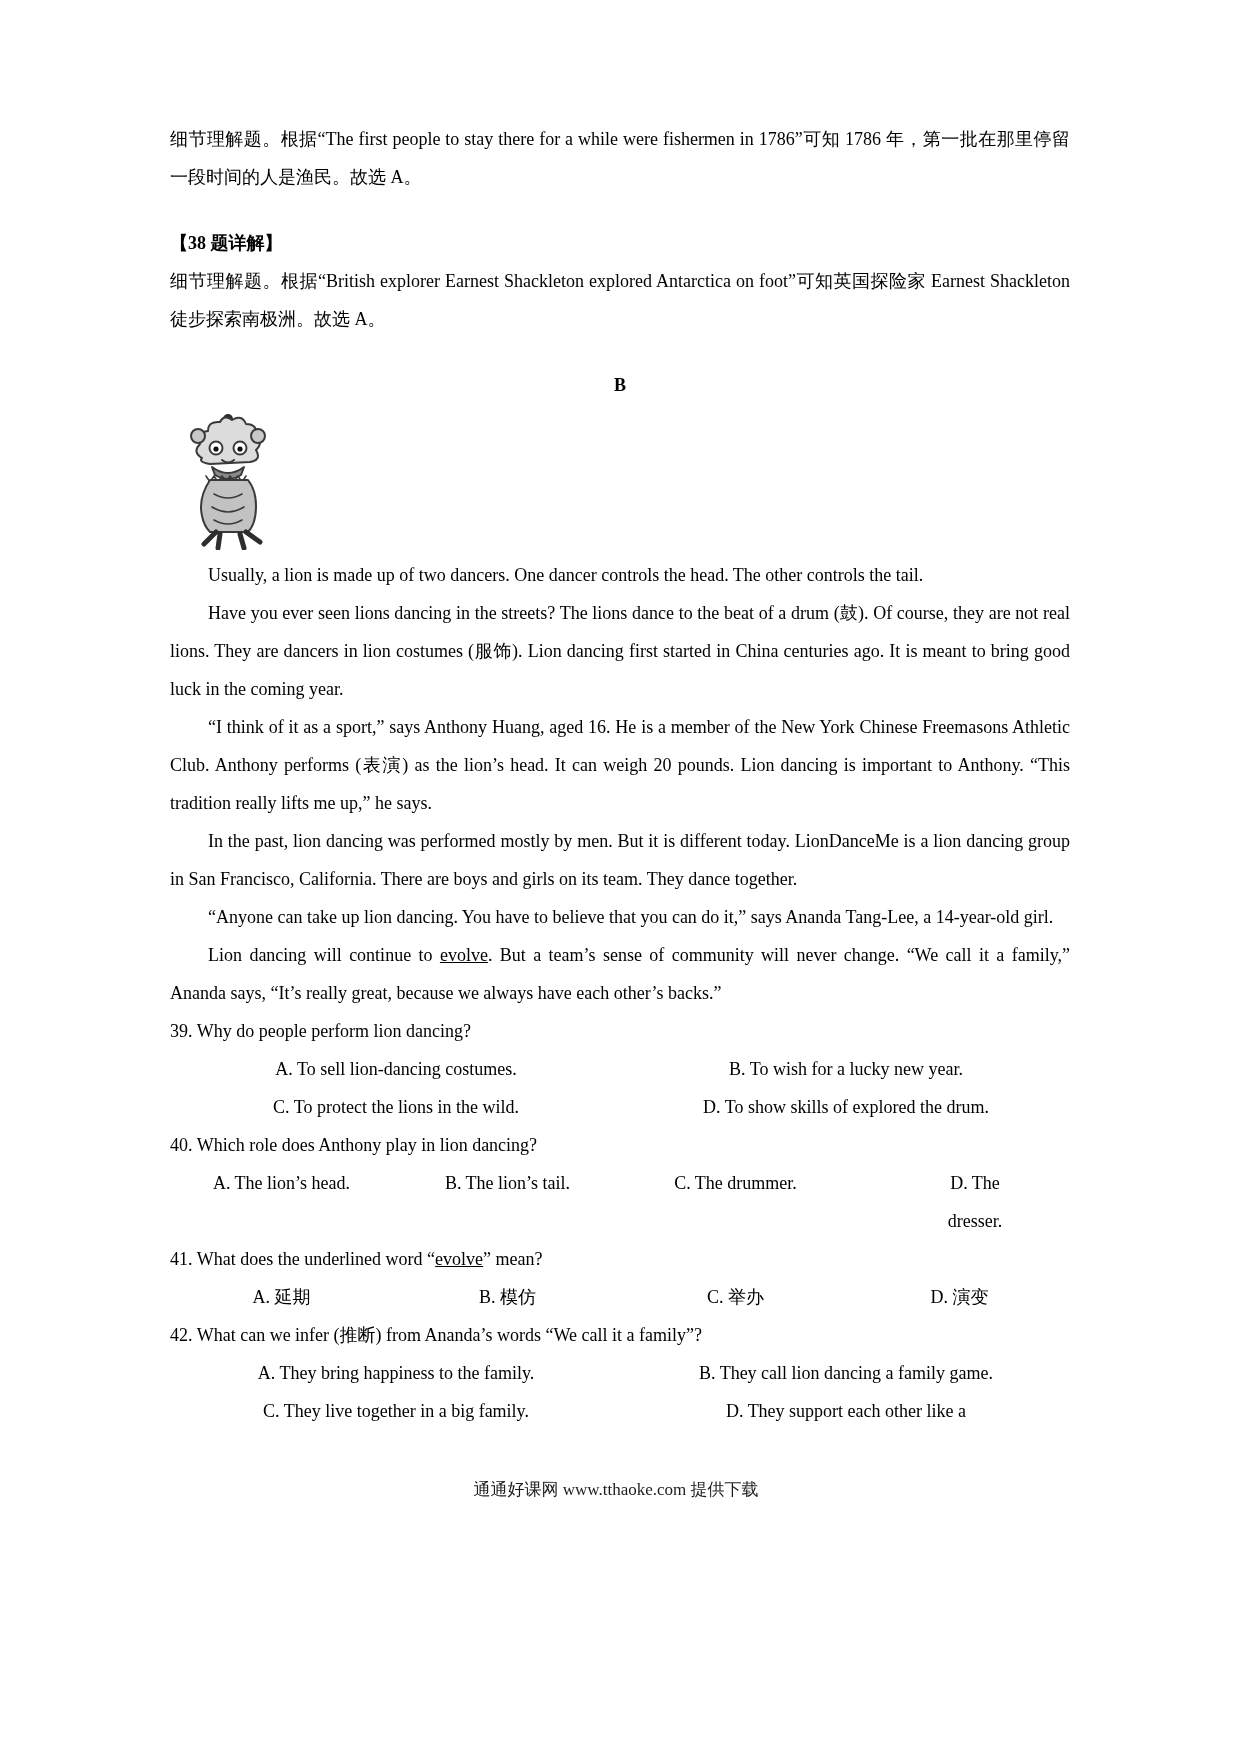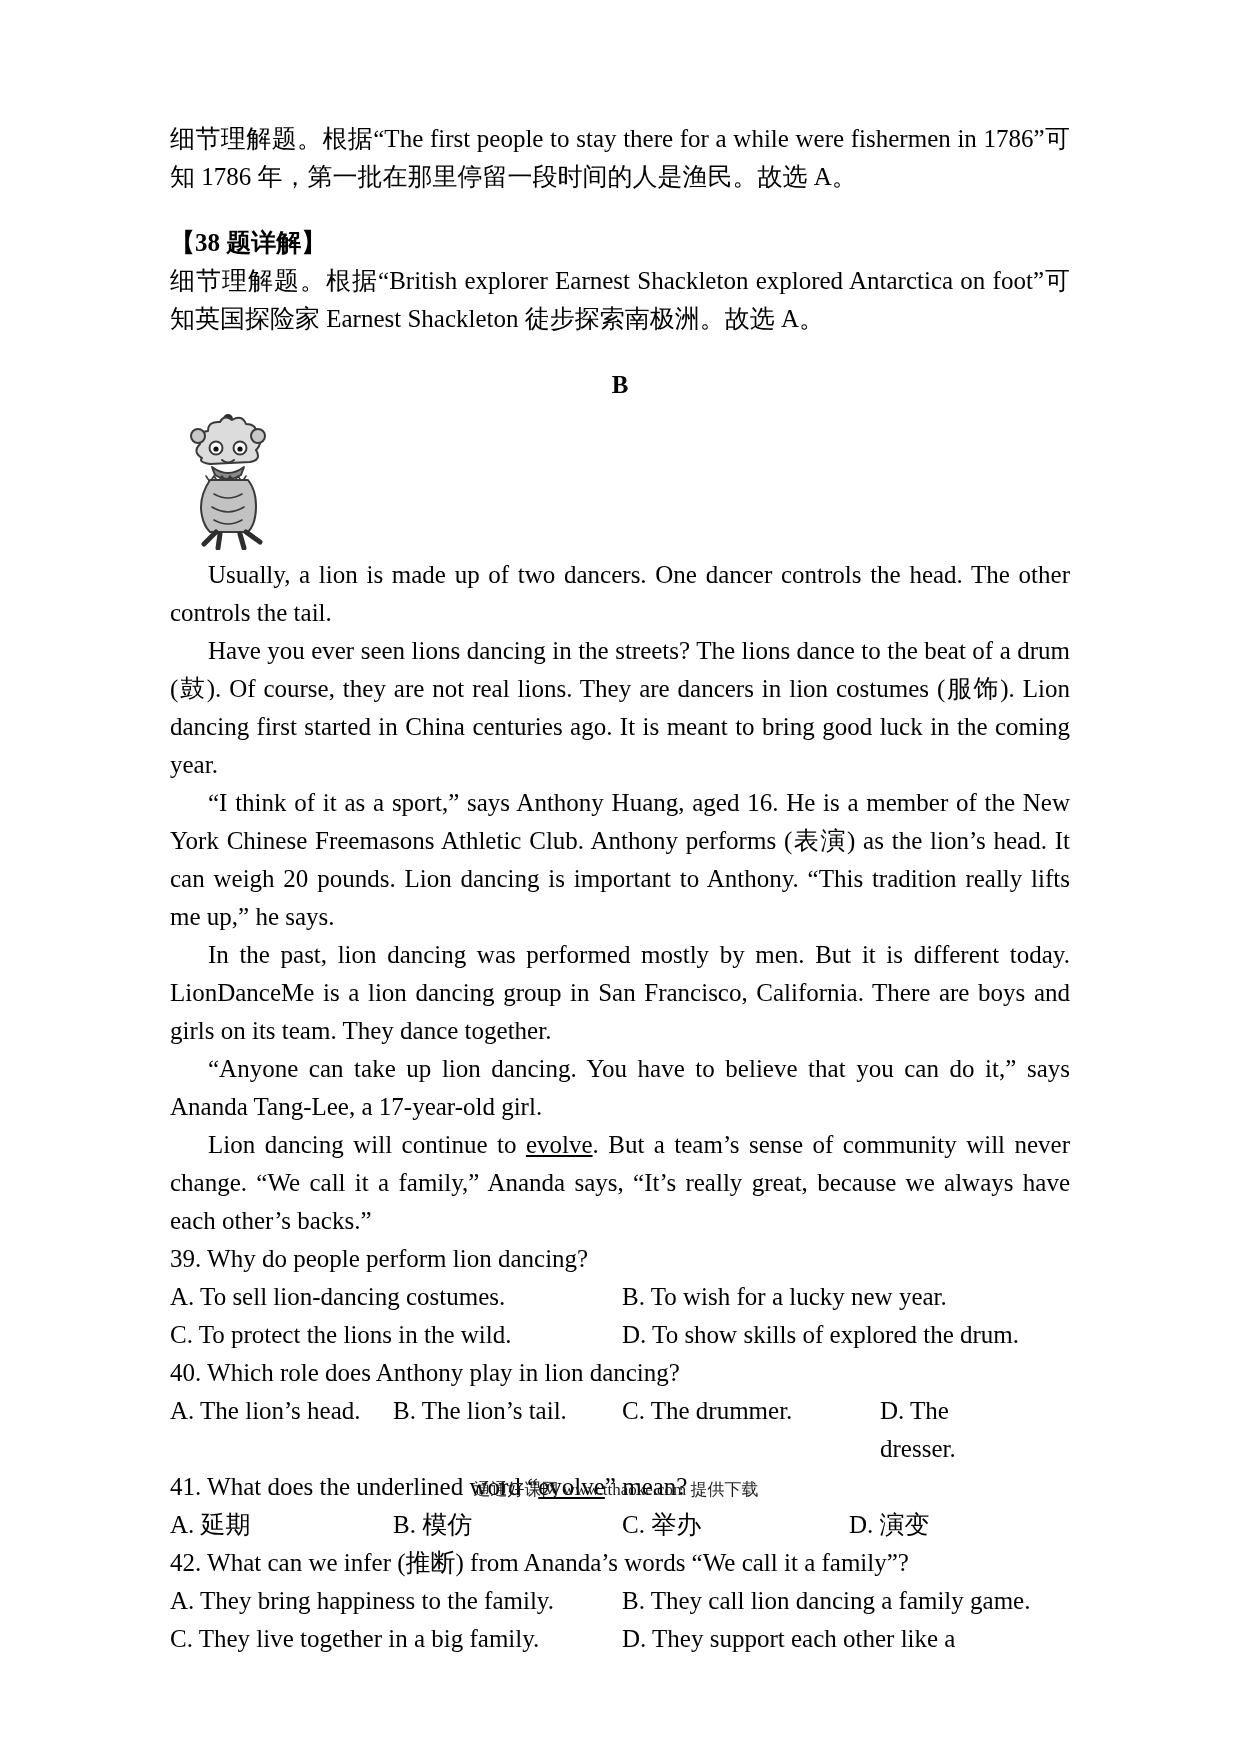--- a/index.html
+++ b/index.html
@@ -11,33 +11,33 @@
     color: #000000;
     font-family: "Liberation Serif", "DejaVu Serif", serif;
     position: relative;
     overflow: hidden;
   }
   .content {
     position: absolute;
     top: 120px;
     left: 170px;
     width: 900px;
-    font-size: 25px;
+    font-size: 18px;
     line-height: 38px;
   }
   p { margin: 0; text-align: justify; }
   .bold { font-weight: bold; margin-top: 28px; }
   .center { text-align: center; }
   .indent { text-indent: 38px; }
   .underline { text-decoration: underline; }
   .illus { margin: 6px 0 4px 2px; height: 142px; }
   .options { display: grid; }
   .cols2 { grid-template-columns: 452px 448px; }
   .cols4 { grid-template-columns: 223px 229px 227px 221px; }
-  .opt { text-align: left; }
+  .opt { text-align: center; }
   .narrow { display: inline-block; width: 72px; vertical-align: top; margin-left: 31px; }
   .footer {
     position: absolute;
     top: 1478px;
     left: 0;
     width: 1232px;
     text-align: center;
     font-size: 17px;
     color: #1c1c1c;
   }
@@ -74,21 +74,21 @@
         <path d="M42 84 q14 8 28 0 M40 97 q16 10 32 0 M42 110 q14 8 28 0" stroke-width="1.6"></path>
         <path d="M44 122 l-12 12 M48 124 l-2 14 M68 124 l4 14 M74 122 l14 10" stroke-width="5" stroke="#2e2e2e"></path>
       </g>
     </svg>
   </div>
 
   <p class="indent">Usually, a lion is made up of two dancers. One dancer controls the head. The other controls the tail.</p>
   <p class="indent">Have you ever seen lions dancing in the streets? The lions dance to the beat of a drum (鼓). Of course, they are not real lions. They are dancers in lion costumes (服饰). Lion dancing first started in China centuries ago. It is meant to bring good luck in the coming year.</p>
   <p class="indent">“I think of it as a sport,” says Anthony Huang, aged 16. He is a member of the New York Chinese Freemasons Athletic Club. Anthony performs (表演) as the lion’s head. It can weigh 20 pounds. Lion dancing is important to Anthony. “This tradition really lifts me up,” he says.</p>
   <p class="indent">In the past, lion dancing was performed mostly by men. But it is different today. LionDanceMe is a lion dancing group in San Francisco, California. There are boys and girls on its team. They dance together.</p>
-  <p class="indent">“Anyone can take up lion dancing. You have to believe that you can do it,” says Ananda Tang-Lee, a 17-year-old girl.</p>
+  <p class="indent">“Anyone can take up lion dancing. You have to believe that you can do it,” says Ananda Tang-Lee, a 14-year-old girl.</p>
   <p class="indent"><span>Lion dancing will continue to </span><span class="underline">evolve</span><span>. But a team’s sense of community will never change. “We call it a family,” Ananda says, “It’s really great, because we always have each other’s backs.”</span></p>
 
   <p>39. Why do people perform lion dancing?</p>
   <div class="options cols2">
     <span class="opt">A. To sell lion-dancing costumes.</span>
     <span class="opt">B. To wish for a lucky new year.</span>
     <span class="opt">C. To protect the lions in the wild.</span>
     <span class="opt">D. To show skills of explored the drum.</span>
   </div>
 

